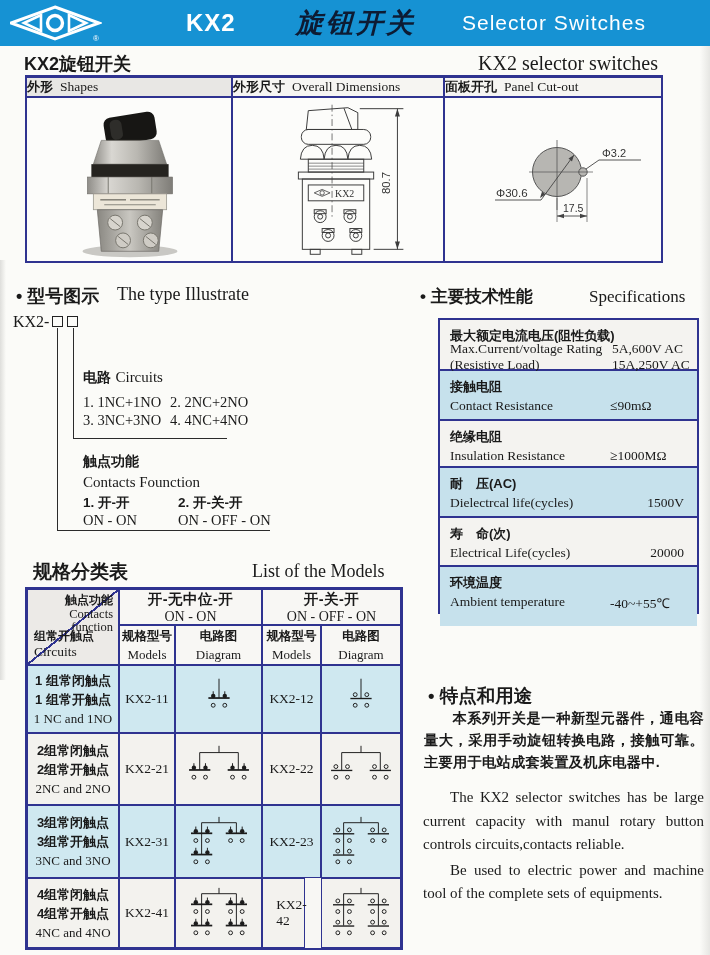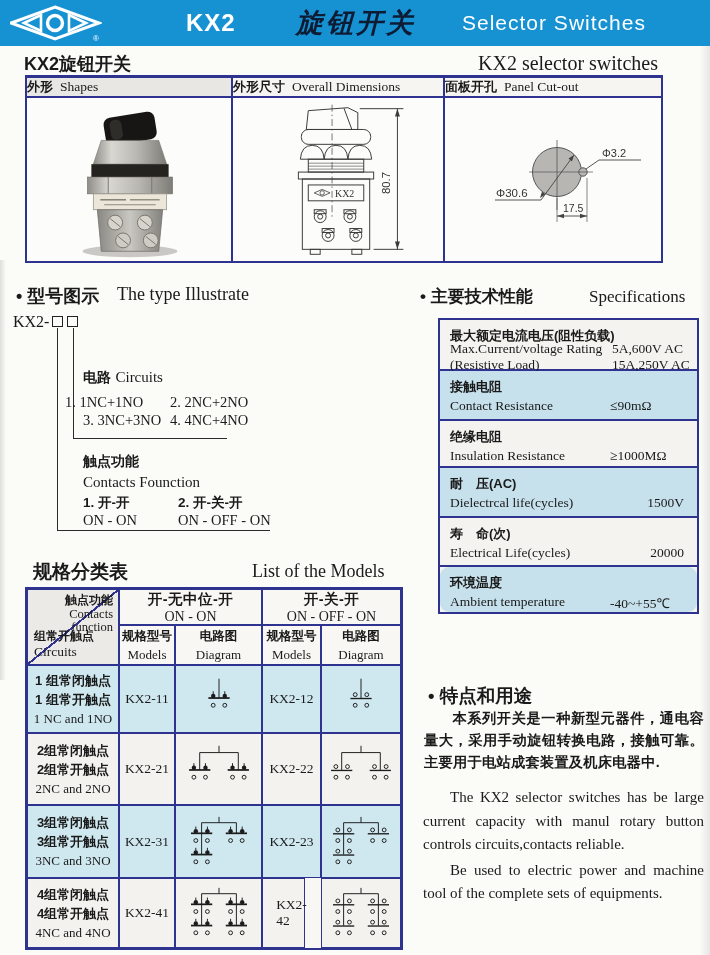--- a/index.html
+++ b/index.html
@@ -247,21 +247,21 @@
 
   <div class="line" style="left:57px;top:328px;width:1.3px;height:203px;"></div>
   <div class="line" style="left:57px;top:530px;width:213px;height:1.3px;"></div>
   <div class="line" style="left:73px;top:328px;width:1.3px;height:111px;"></div>
   <div class="line" style="left:73px;top:438px;width:154px;height:1.3px;"></div>
 
   <div class="abs" style="left:83px;top:368px;">
     <span class="zh" style="font-size:14px;">电路</span>
     <span class="serif" style="font-size:15px;">Circuits</span>
   </div>
-  <div class="abs ti-item" style="left:65px;top:394px;text-align:center;">1. 1NC+1NO</div>
+  <div class="abs ti-item" style="left:83px;top:394px;text-align:center;">1. 1NC+1NO</div>
   <div class="abs ti-item" style="left:170px;top:394px;">2. 2NC+2NO</div>
   <div class="abs ti-item" style="left:83px;top:412px;">3. 3NC+3NO</div>
   <div class="abs ti-item" style="left:170px;top:412px;">4. 4NC+4NO</div>
 
   <div class="abs zh" style="left:83px;top:453px;font-size:14px;">触点功能</div>
   <div class="abs serif" style="left:83px;top:474px;font-size:15px;">Contacts  Founction</div>
   <div class="abs zh" style="left:83px;top:494px;font-size:13.5px;">1. 开-开</div>
   <div class="abs zh" style="left:178px;top:494px;font-size:13.5px;">2. 开-关-开</div>
   <div class="abs ti-item" style="left:83px;top:512px;">ON - ON</div>
   <div class="abs ti-item" style="left:178px;top:512px;">ON - OFF - ON</div>
@@ -292,21 +292,21 @@
       <div class="spec-row shaded" style="height: 50px;">
         <div class="s-zh">耐　压(AC)</div>
         <div class="s-en">Dielectrcal life(cycles)</div>
         <div class="s-val r">1500V</div>
       </div>
       <div class="spec-row" style="height: 49px;">
         <div class="s-zh">寿　命(次)</div>
         <div class="s-en">Electrical Life(cycles)</div>
         <div class="s-val r">20000</div>
       </div>
-      <div class="spec-row shaded" style="height: 45px; border-radius: 9px;">
+      <div class="spec-row shaded" style="height: 59px;">
         <div class="s-zh">环境温度</div>
         <div class="s-en">Ambient temperature</div>
         <div class="s-val ">-40~+55℃</div>
       </div>
     </div>
 
   <div class="abs zh" style="left:33px;top:559px;font-size:19px;">规格分类表</div>
   <div class="abs serif" style="left:252px;top:561px;font-size:18px;">List of the Models</div>
 
   <div class="models" id="models-table">

